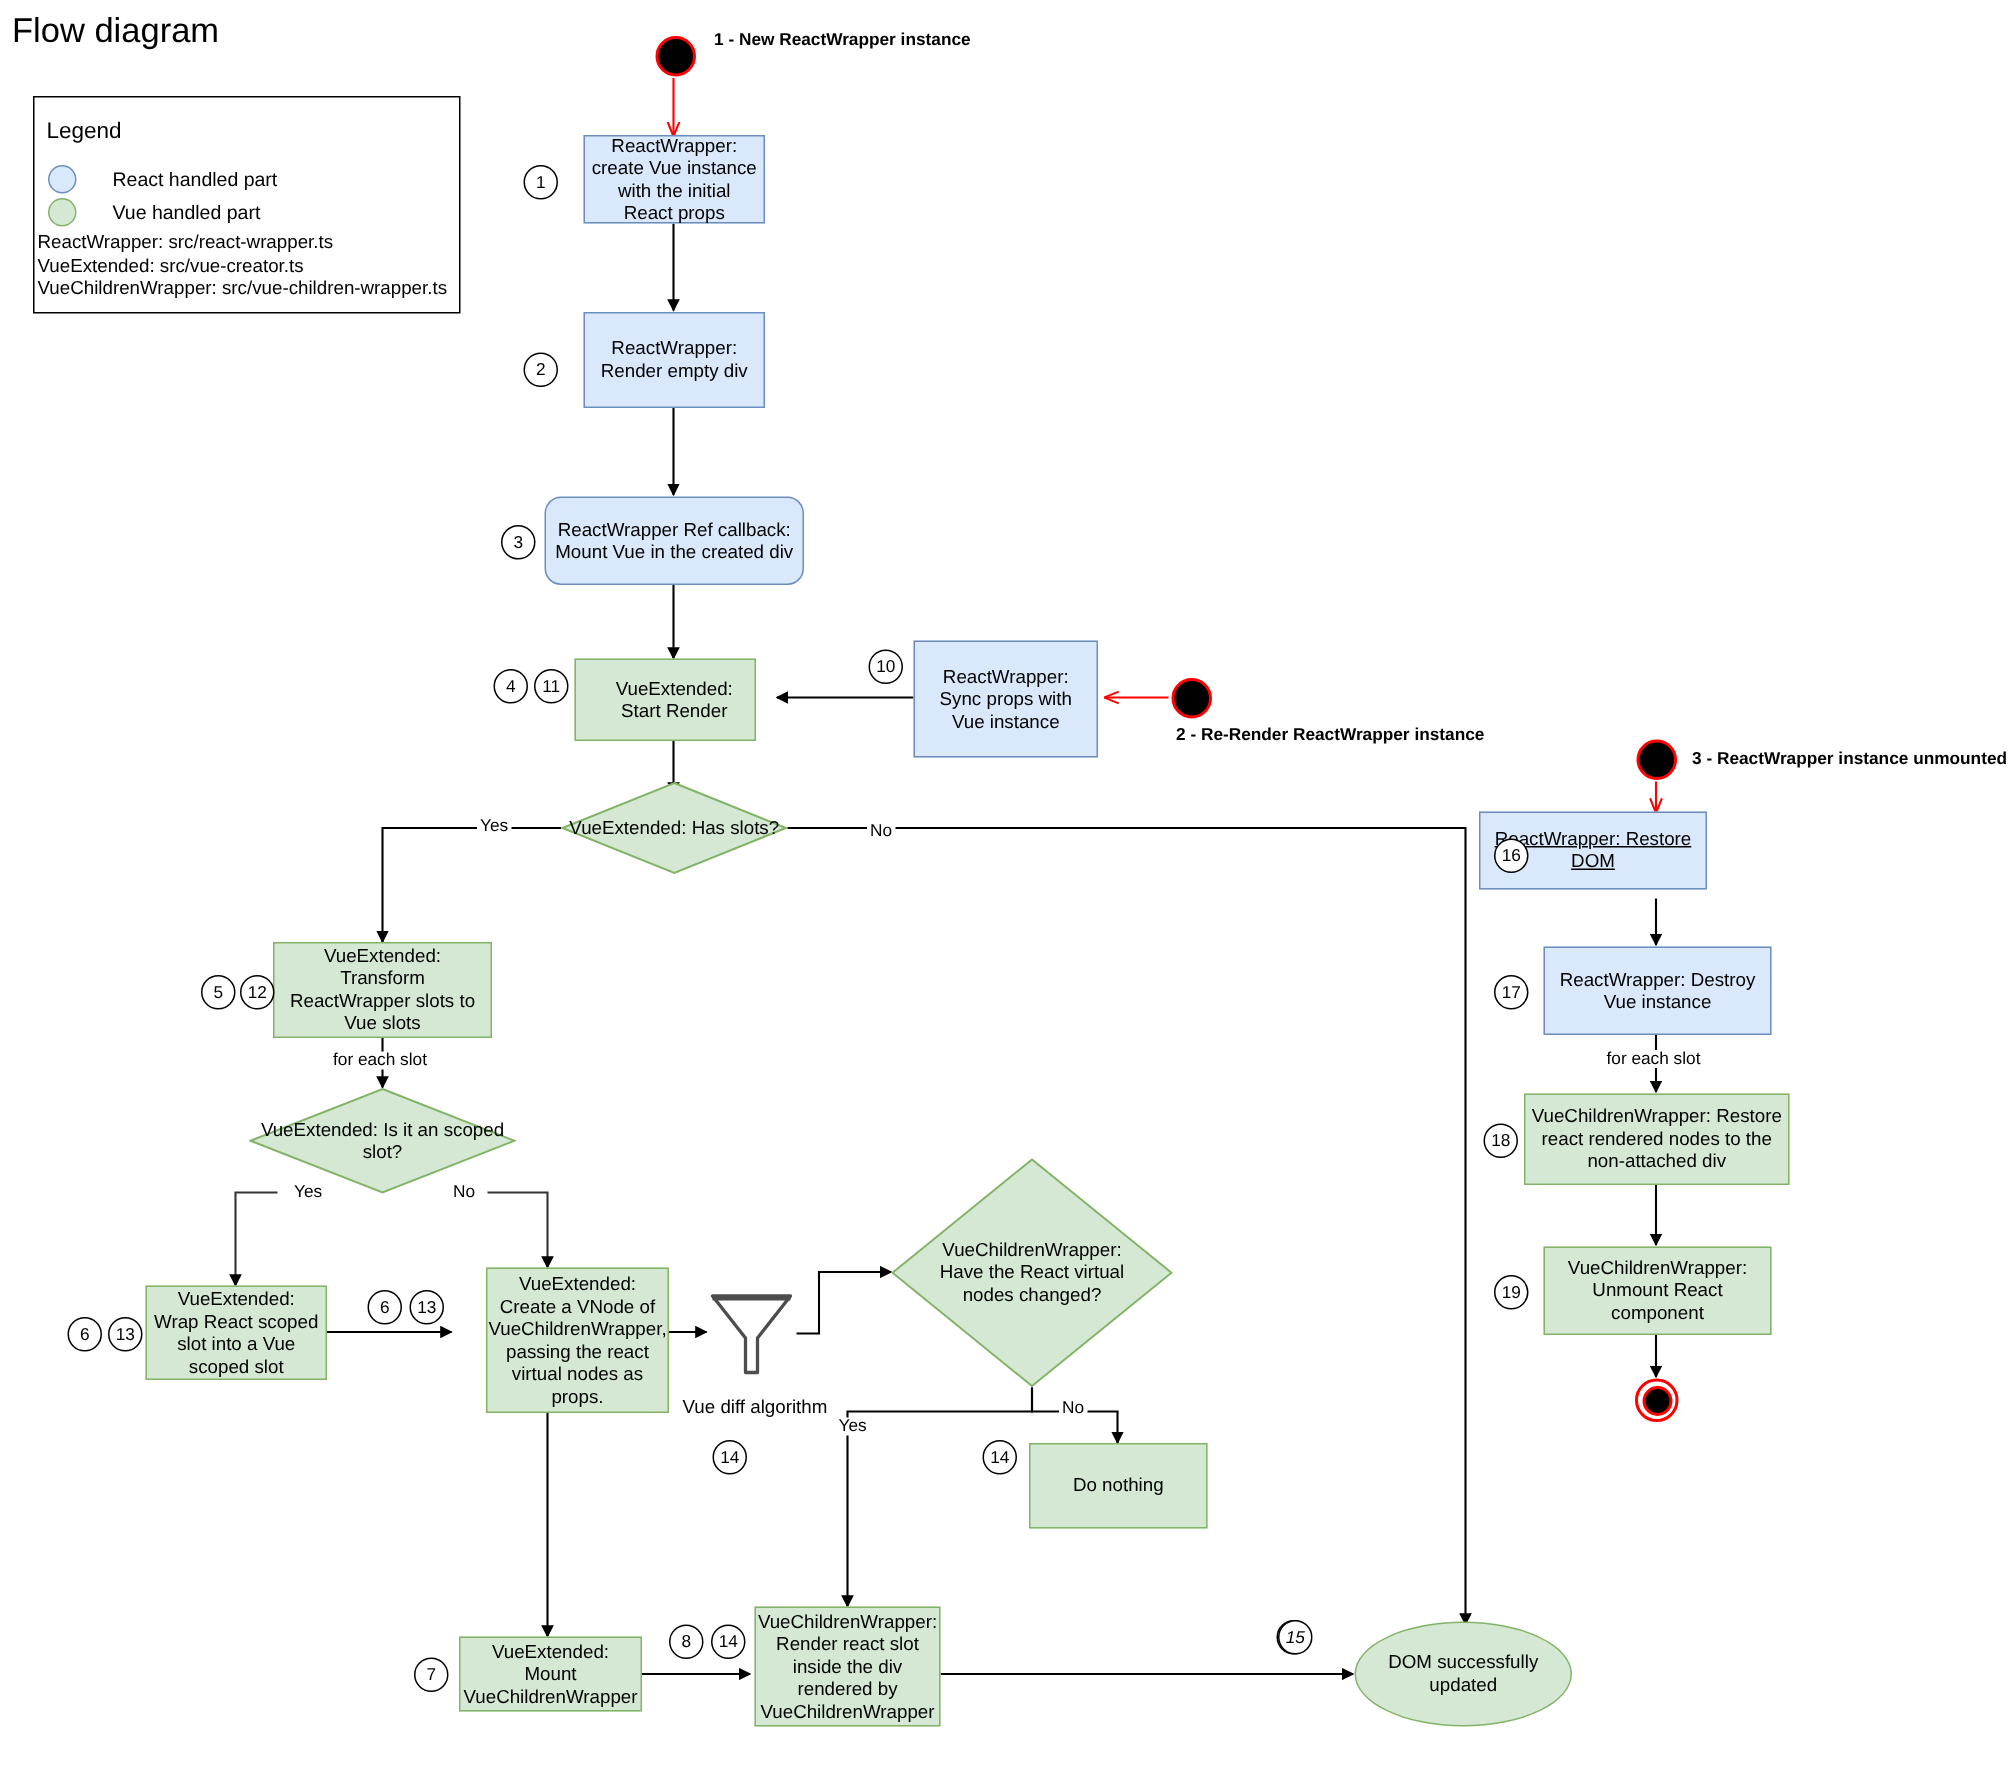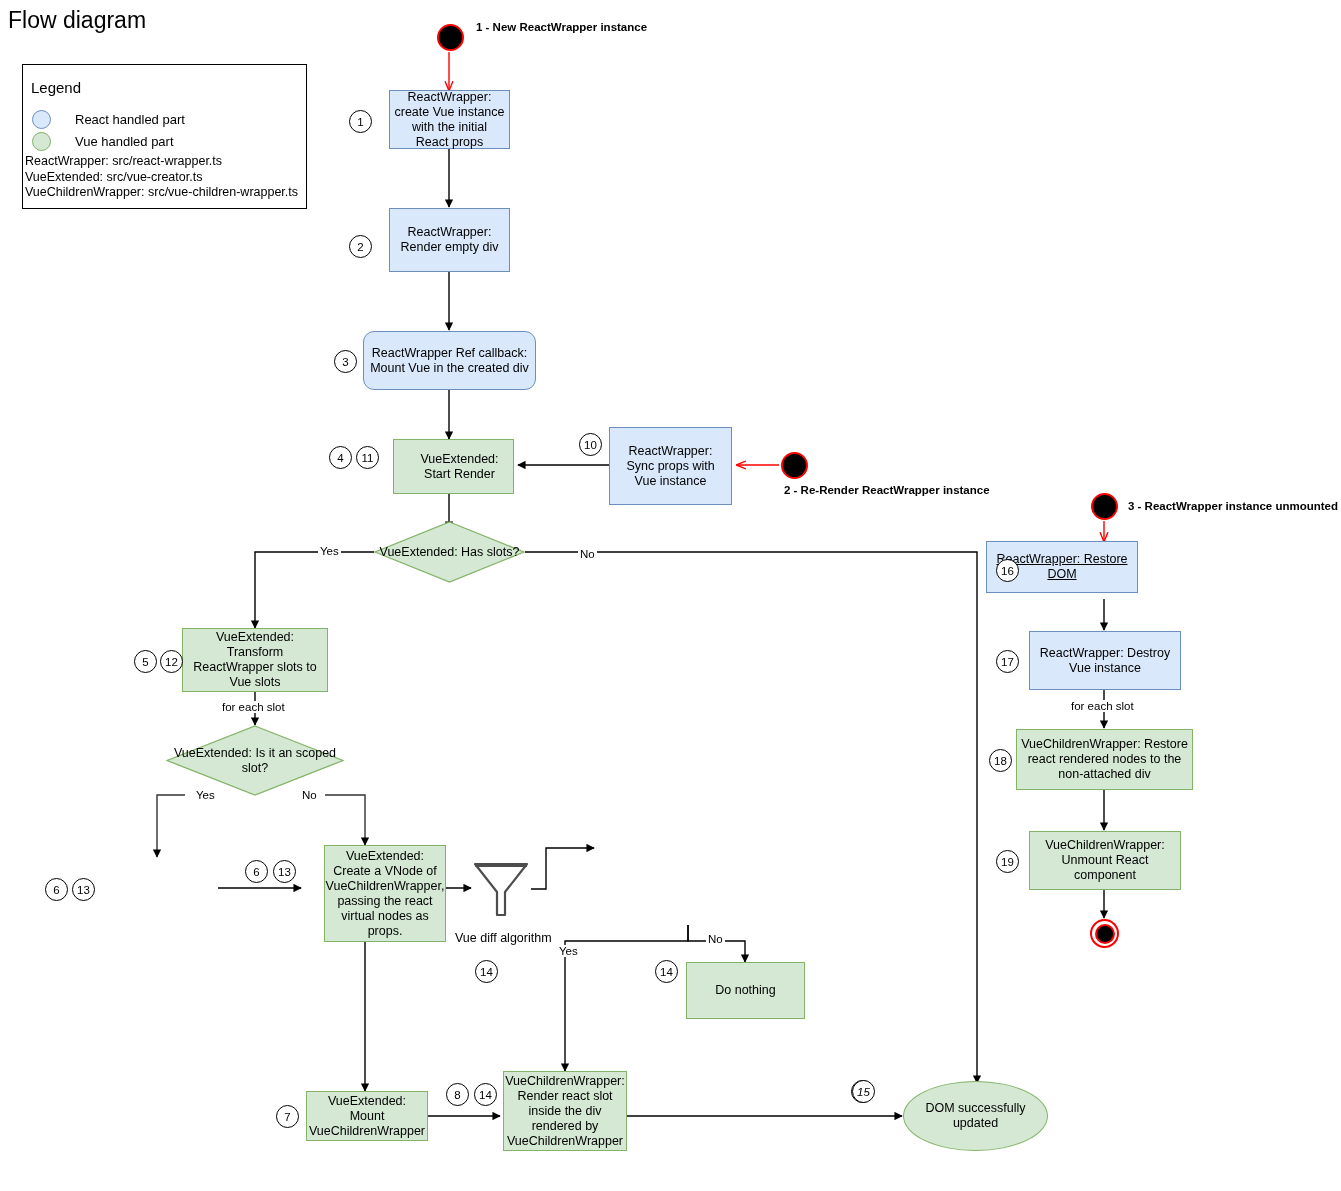--- a/index.html
+++ b/index.html
@@ -139,49 +139,56 @@
   <div class="endnode" style="left:1090px;top:919px;width:29px;height:29px;">
       <i></i>
     </div>
 
   <div class="node blue" style="left:389px;top:90px;width:121px;height:59px;">ReactWrapper: create Vue instance with the initial React props</div>
 
   <div class="node blue" style="left:389px;top:208px;width:121px;height:64px;">ReactWrapper: Render empty div</div>
 
   <div class="node blue" style="left:363px;top:331px;width:173px;height:59px;border-radius:11px;">ReactWrapper Ref callback: Mount Vue in the created div</div>
 
-  <div class="node green" style="left:393px;top:439px;width:121px;height:55px;padding-left:16px;">VueExtended: Start Render</div>
+  <div class="node green" style="left:383px;top:439px;width:121px;height:55px;padding-left:16px;">VueExtended: Start Render</div>
 
   <div class="node blue" style="left:609px;top:427px;width:123px;height:78px;">ReactWrapper: Sync props with Vue instance</div>
 
   <div class="diamond" style="left:374px;top:521px;width:151px;height:62px;">
     <svg width="151" height="62" viewBox="0 0 151 62">
       <polygon points="75.5,1 150,31 75.5,61 1,31" fill="#d5e8d4" stroke="#82b366" stroke-width="1.3"></polygon>
     </svg>
     <span class="dlabel">VueExtended:  Has slots?</span>
   </div>
 
   <div class="node green" style="left:182px;top:628px;width:146px;height:64px;">VueExtended: Transform ReactWrapper slots to Vue slots</div>
 
   <div class="diamond" style="left:166px;top:725px;width:178px;height:71px;">
     <svg width="178" height="71" viewBox="0 0 178 71">
       <polygon points="89,1 177,35.5 89,70 1,35.5" fill="#d5e8d4" stroke="#82b366" stroke-width="1.3"></polygon>
     </svg>
     <span class="dlabel">VueExtended: Is it an scoped slot?</span>
   </div>
 
+  <div class="node green" style="left:97px;top:857px;width:121px;height:63px;">VueExtended: Wrap React scoped slot into a Vue scoped slot</div>
 
   <div class="node green" style="left:304px;top:845px;width:122px;height:97px;margin-left:20px;">VueExtended: Create a VNode of VueChildrenWrapper, passing the react virtual nodes as props.</div>
 
   <svg class="funnel" style="left:471px;top:858px;" width="60" height="62" viewBox="0 0 60 62">
     <polygon points="4,6 56,6 34,34 34,57 26,57 26,34" fill="#ffffff" stroke="#4d4d4d" stroke-width="2.2" stroke-linejoin="round"></polygon>
     <line x1="4" y1="7.5" x2="56" y2="7.5" stroke="#4d4d4d" stroke-width="3"></line>
   </svg>
   <div class="flowlabel" style="left:455px;top:919px;margin-top:12px;">Vue diff algorithm</div>
 
+  <div class="diamond" style="left:594px;top:772px;width:188px;height:153px;">
+    <svg width="188" height="153" viewBox="0 0 188 153">
+      <polygon points="94,1 187,76.5 94,152 1,76.5" fill="#d5e8d4" stroke="#82b366" stroke-width="1.3"></polygon>
+    </svg>
+    <span class="dlabel" style="max-width:150px;">VueChildrenWrapper: Have the React virtual nodes changed?</span>
+  </div>
 
   <div class="node green" style="left:686px;top:962px;width:119px;height:57px;">Do nothing</div>
 
   <div class="node green" style="left:306px;top:1091px;width:122px;height:50px;">VueExtended: Mount VueChildrenWrapper</div>
 
   <div class="node green" style="left:503px;top:1071px;width:124px;height:80px;">VueChildrenWrapper: Render react slot inside the div rendered by VueChildrenWrapper</div>
 
   <div class="ellipse" style="left:903px;top:1081px;width:145px;height:70px;">DOM successfully updated</div>
 
   <div class="node blue" style="left:986px;top:541px;width:152px;height:52px;text-decoration:underline;">ReactWrapper: Restore DOM</div>

